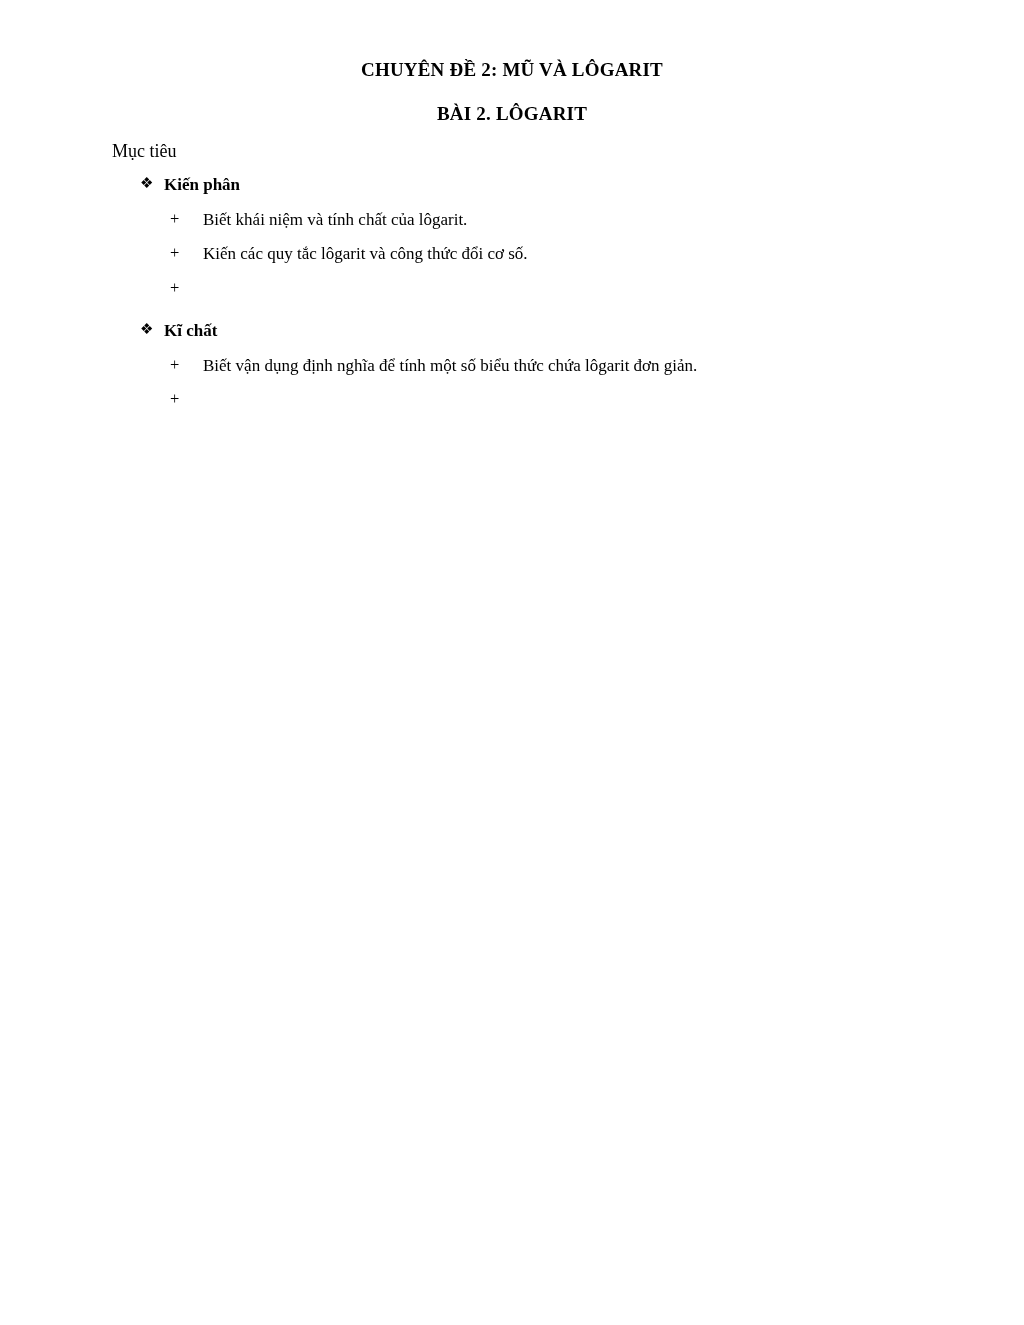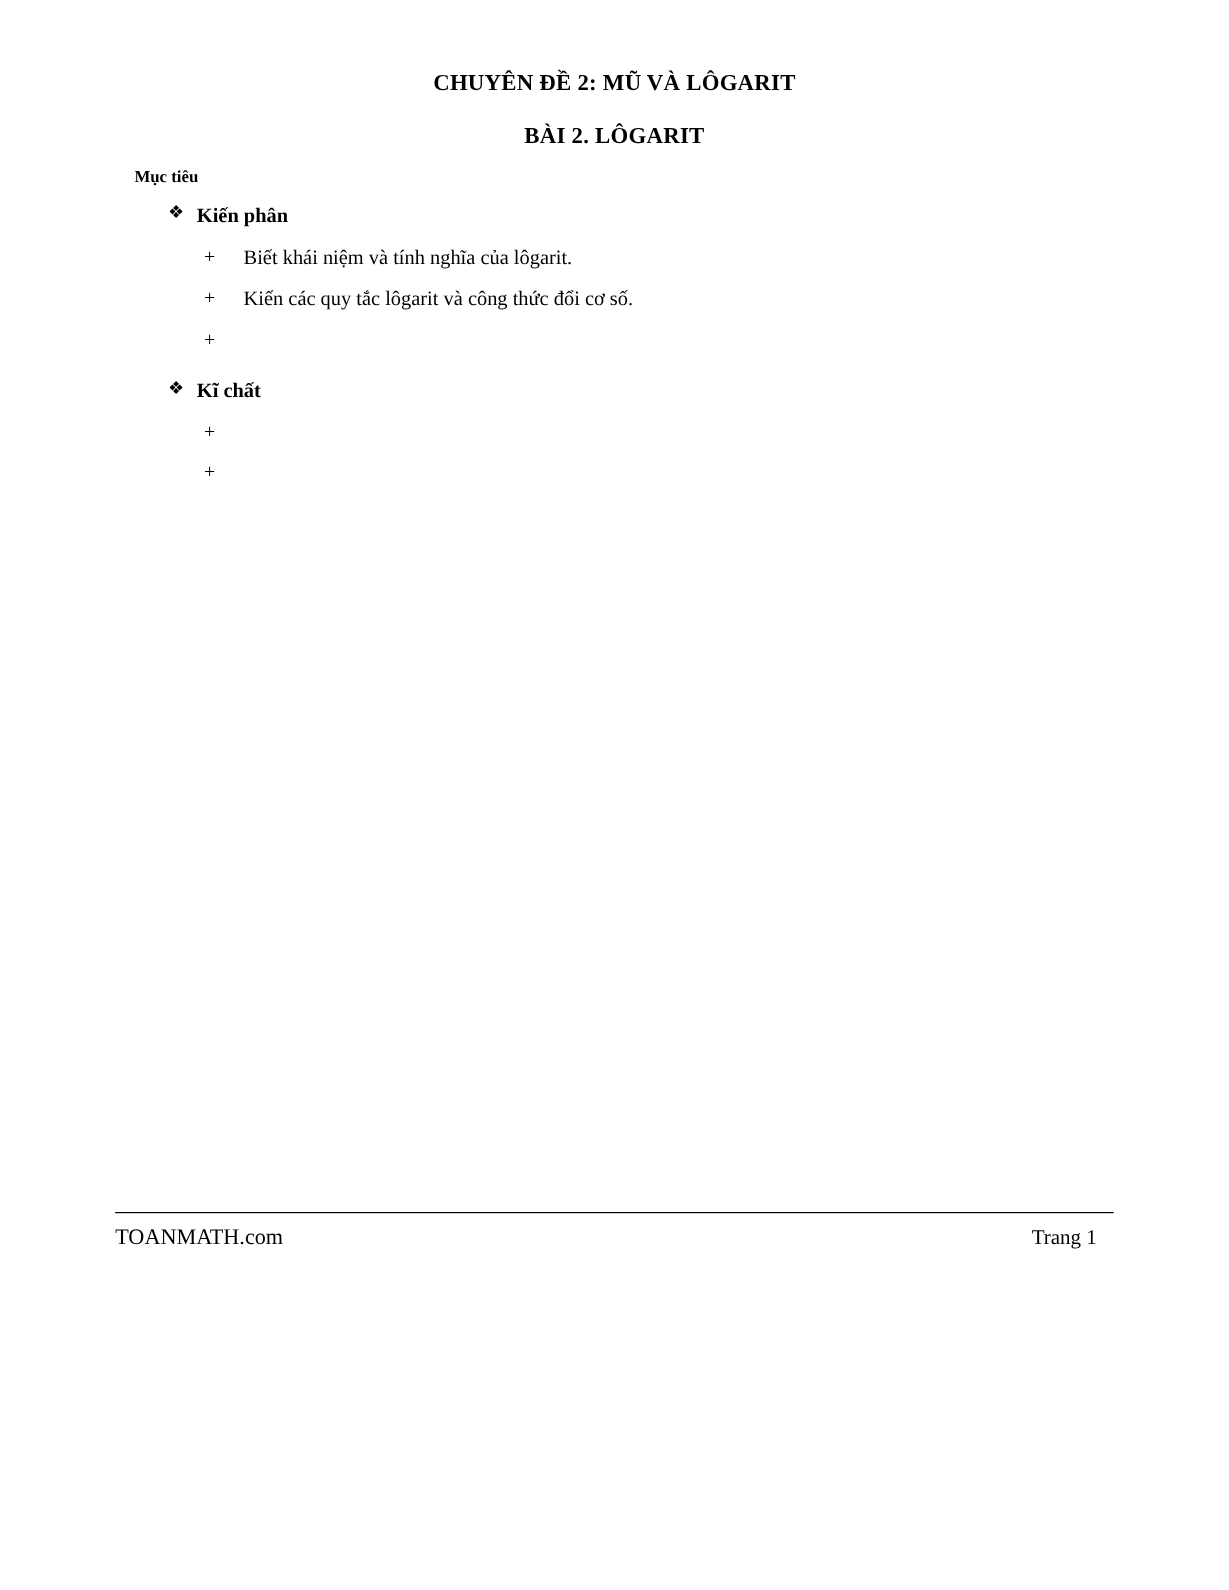--- a/index.html
+++ b/index.html
@@ -32,22 +32,22 @@
   }
   .doc-subtitle {
     text-align: center;
     font-weight: bold;
     font-size: 19px;
     letter-spacing: 0.2px;
     line-height: 1.45;
     margin: 16px 0 14px 0;
   }
   .section-heading {
-    font-weight: bold;
-    font-size: 14px;
+    font-weight: normal;
+    font-size: 18px;
     margin: 6px 0 10px 16px;
   }
   .bullet-row {
     display: flex;
     align-items: flex-start;
     margin: 0 0 8px 0;
     padding-left: 44px;
   }
   .bullet-mark {
     width: 24px;
@@ -112,45 +112,39 @@
 
   <div class="section-heading">Mục tiêu</div>
 
   <div class="bullet-row">
     <span class="bullet-mark">❖</span>
     <span class="bullet-label">Kiến phân</span>
   </div>
 
   <div class="item-row">
     <span class="item-mark">+</span>
-    <span class="item-text">Biết khái niệm và tính nghĩa của lôgarit.</span>
+    <span class="item-text">Biết khái niệm và tính chất của lôgarit.</span>
   </div>
   <div class="item-row">
     <span class="item-mark">+</span>
     <span class="item-text">Kiến các quy tắc lôgarit và công thức đổi cơ số.</span>
   </div>
   <div class="item-row">
     <span class="item-mark">+</span>
   </div>
 
   <div class="spacer-small"></div>
 
   <div class="bullet-row">
     <span class="bullet-mark">❖</span>
     <span class="bullet-label">Kĩ chất</span>
   </div>
 
   <div class="item-row">
     <span class="item-mark">+</span>
+    <span class="item-text">Biết vận dụng định nghĩa để tính một số biểu thức chứa lôgarit đơn giản.</span>
   </div>
   <div class="item-row">
     <span class="item-mark">+</span>
   </div>
 
-  <div class="footer">
-    <div class="footer-rule"></div>
-    <div class="footer-row">
-      <span class="footer-left">TOANMATH.com</span>
-      <span class="footer-right">Trang 1</span>
-    </div>
-  </div>
 
 </div>
 
 </body></html>

